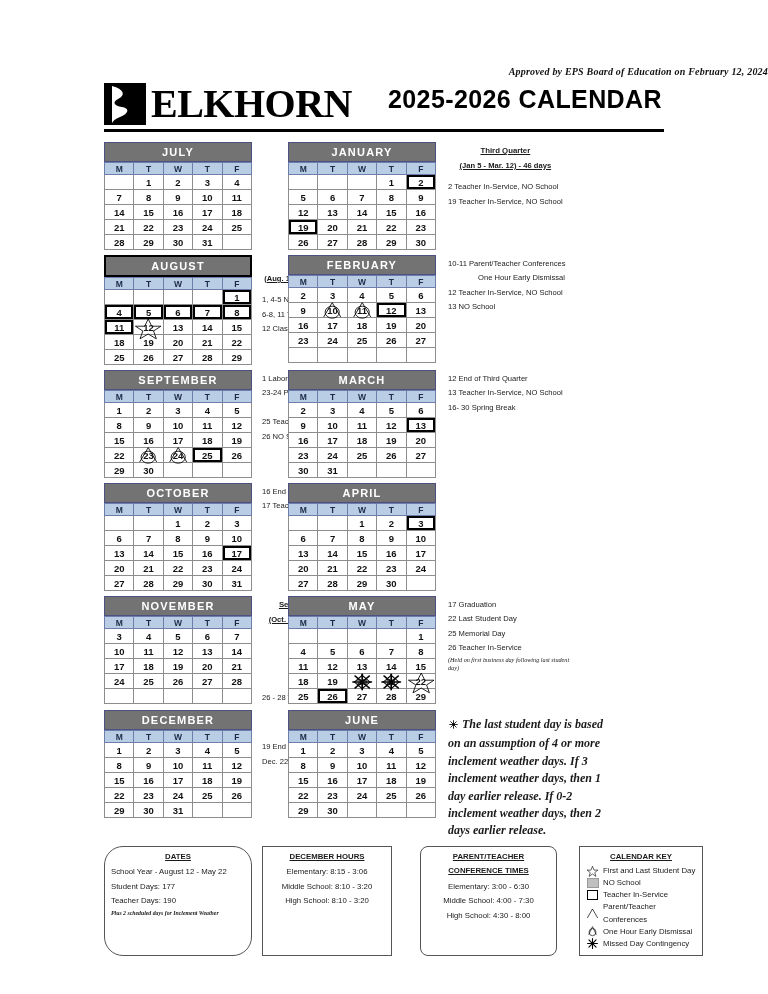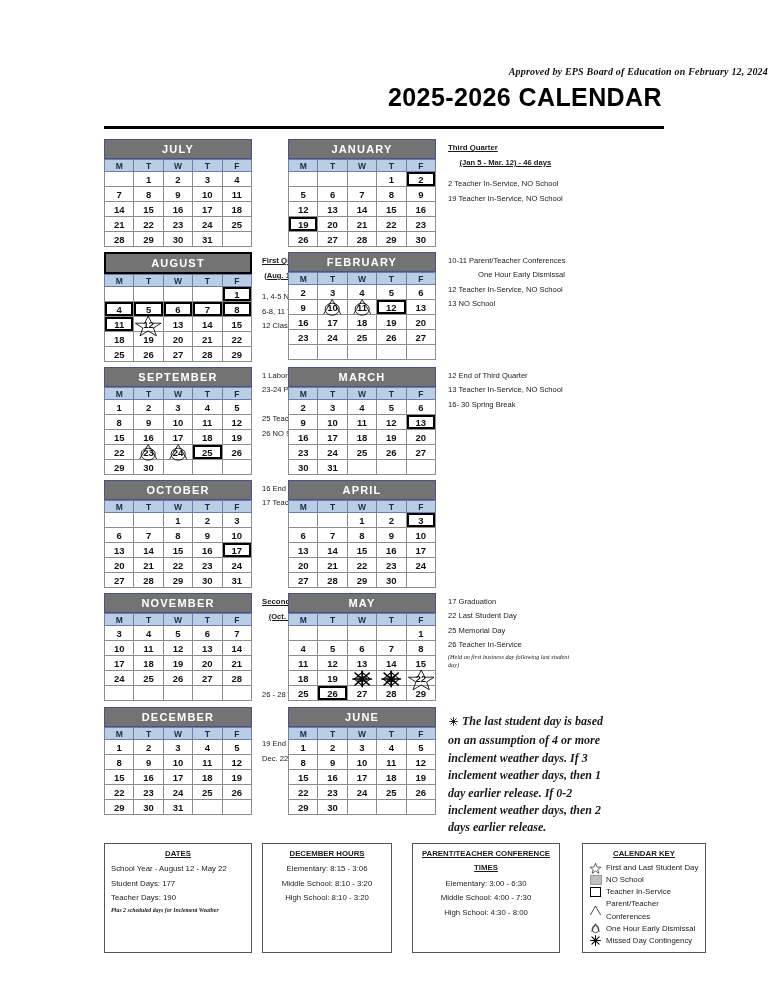--- a/index.html
+++ b/index.html
@@ -88,21 +88,21 @@
   td.empty { background:#fff; }
   .daynum { position:relative; z-index:3; }
 
   
   .glyph { position:absolute; left:0; top:-4px; width:100%; height:24px; z-index:2; pointer-events:none; }
   .glyph svg { width:100%; height:100%; overflow:visible; }
 
   
   .notes { padding-left:10px; padding-top:2px; width:154px; font-size:7.6px; line-height:1.9; }
   .col-right .notes { width:auto; padding-left:12px; }
-  .qtitle { text-align:left; font-weight:bold; text-decoration:underline; font-size:7.8px; }
+  .qtitle { text-align:center; font-weight:bold; text-decoration:underline; font-size:7.8px; }
   .qsub   { text-align:center; font-weight:bold; text-decoration:underline; font-size:7.6px; margin-bottom:7px; }
   .note   { white-space:nowrap; }
   .note.indent { padding-left:30px; }
   .note-small {
     font-family:"Liberation Serif", serif;
     font-style:italic; font-size:6.2px; line-height:1.3;
     white-space:normal; width:132px; font-weight:normal;
   }
   .snow-note {
     font-family:"Liberation Serif", serif;
@@ -110,43 +110,52 @@
     line-height:1.45; width:160px; padding-top:4px;
   }
   .snow-note .sn-ico { display:inline-block; width:11px; vertical-align:-2px; }
 
   
   .boxrow { display:flex; padding-left:104px; margin-top:6px; }
   .infobox {
     border:1.5px solid #555; padding:3px 6px 5px 6px;
     font-size:7.8px; line-height:1.85;
   }
-  .bx-dates  { width:148px; }
+  .bx-dates  { width:148px;border-radius:19px; }
   .bx-hours  { width:130px; margin-left:10px; text-align:center; }
-  .bx-conf   { width:148px; margin-left:20px; text-align:center; }
+  .bx-conf   { width:137px; margin-left:28px; text-align:center;border-radius:8px; }
   .bx-key    { width:124px; margin-left:22px; }
   .bxtitle { text-align:center; font-weight:bold; text-decoration:underline; font-size:7.8px; margin-bottom:1px; }
   .bxline { white-space:nowrap; }
   .bxfoot {
     font-family:"Liberation Serif", serif;
     font-style:italic; font-weight:bold; font-size:5.8px; line-height:1.2; margin-top:1px;
   }
   .keyrow { display:flex; align-items:center; gap:4px; line-height:1.55; }
   .keyico { width:13px; height:12px; flex:none; display:flex; align-items:center; justify-content:center; }
   .keyico svg { overflow:visible; }
   .sw-gray { width:12px; height:10px; background:#bfbfbf; border:1px solid #999; }
   .sw-box  { width:11px; height:10px; background:#fff; border:1.6px solid #000; }
 </style>
 </head>
 <body>
 
 <div class="approved">Approved by EPS Board of  Education on February 12, 2024</div>
 
 <div class="masthead">
   <div class="logo-wrap">
+    <div class="logo-top">
+      <div class="logo-mark">
+        <svg viewBox="0 0 42 42">
+            <path d="M8 3 C20 6 22 12 14 16 C8 19 10 23 18 24 C25 25 26 30 16 34 C11 36 9 38 8 40 L8 3 Z" fill="#fff"></path>
+            <path d="M26 2 L34 2 L34 40 L26 40 Z" fill="#000"></path>
+          </svg>
+      </div>
+      <div class="logo-name">ELKHORN</div>
+    </div>
   </div>
   <div class="cal-title">2025-2026 CALENDAR</div>
 </div>
 <div class="rule"></div>
 
 <div class="sheet" id="sheet">
     <div class="mrow">
       <div class="col-left">
         <div class="month">
           <div class="mtitle">JULY</div>

